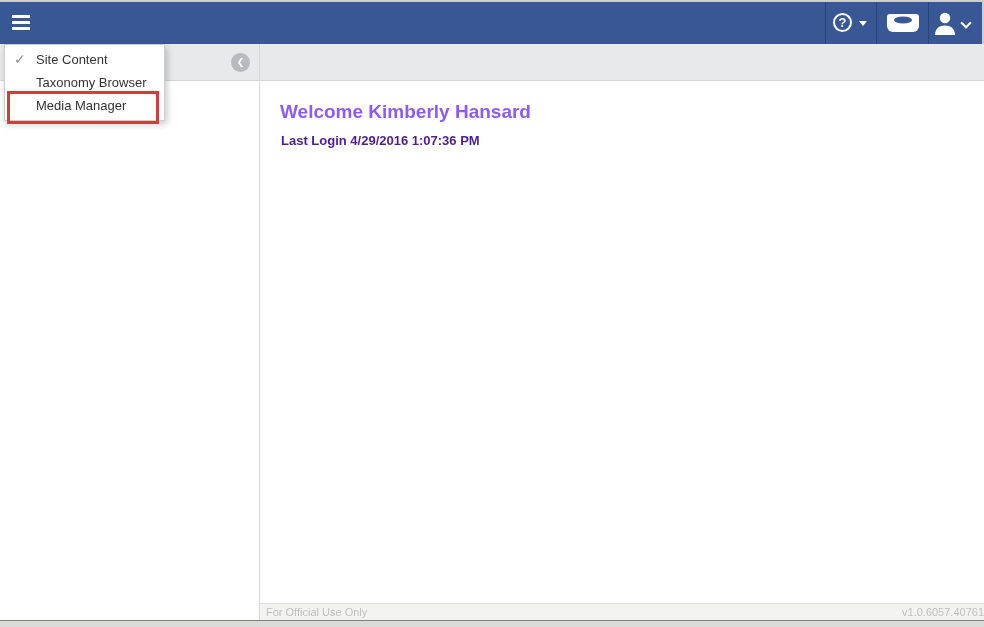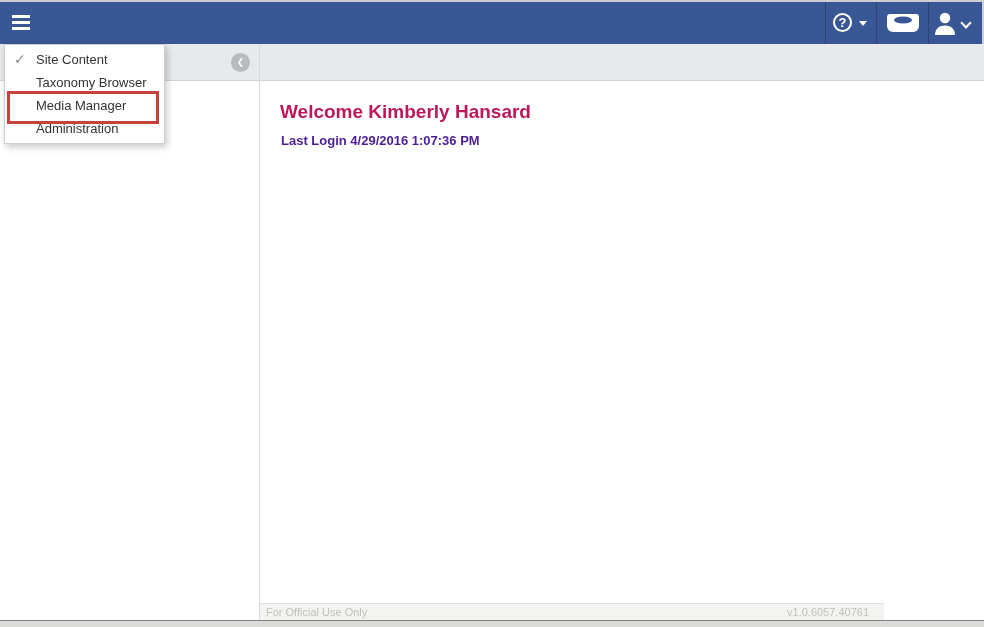--- a/index.html
+++ b/index.html
@@ -80,33 +80,33 @@
   .v-divider {
     position: absolute; left: 259px; top: 44px; width: 1px; height: 576px;
     background: #d7d8da;
   }
   .main {
     position: absolute; left: 260px; top: 81px; width: 724px; height: 539px;
     background: #ffffff;
   }
   .welcome-heading {
     position: absolute; left: 20px; top: 20px;
-    font-size: 19px; font-weight: bold; color: #be185d;
+    font-size: 19px; font-weight: bold; color: #8b5cf6;
   }
   .last-login {
     position: absolute; left: 21px; top: 52px;
     font-size: 13px; font-weight: bold; color: #4c1d95;
   }
   .content-footer {
-    position: absolute; left: 0; bottom: 0; width: 624px; height: 17px;
+    position: absolute; left: 0; bottom: 0; width: 724px; height: 17px;
     background: #f3f3f1; border-top: 1px solid #e1e1df;
     font-size: 11px; color: #c0c0bb; line-height: 16px;
   }
   .cf-left { position: absolute; left: 6px; top: 0; }
-  .cf-right { position: absolute; right: 15px; top: 0; }
+  .cf-right { position: absolute; right: 0; top: 0; }
 
   .bottom-strip {
     position: absolute; left: 0; top: 620px; width: 984px; height: 7px;
     background: #dbdbd9; border-top: 1px solid #80807e;
   }
 
   
   .app-menu {
     position: absolute; left: 4px; top: 44px; width: 161px;
     background: #ffffff; border: 1px solid #cfcfcf;
@@ -187,17 +187,14 @@
   <div class="menu-item">
     <span class="check-icon">✓</span>
     <span>Site Content</span>
   </div>
   <div class="menu-item">
     <span>Taxonomy Browser</span>
   </div>
   <div class="menu-item">
     <span>Media Manager</span>
   </div>
-  <div class="menu-item">
-    <span>Administration</span>
-  </div>
   <div class="annotation-box"></div>
 </div>
 
 </body></html>

